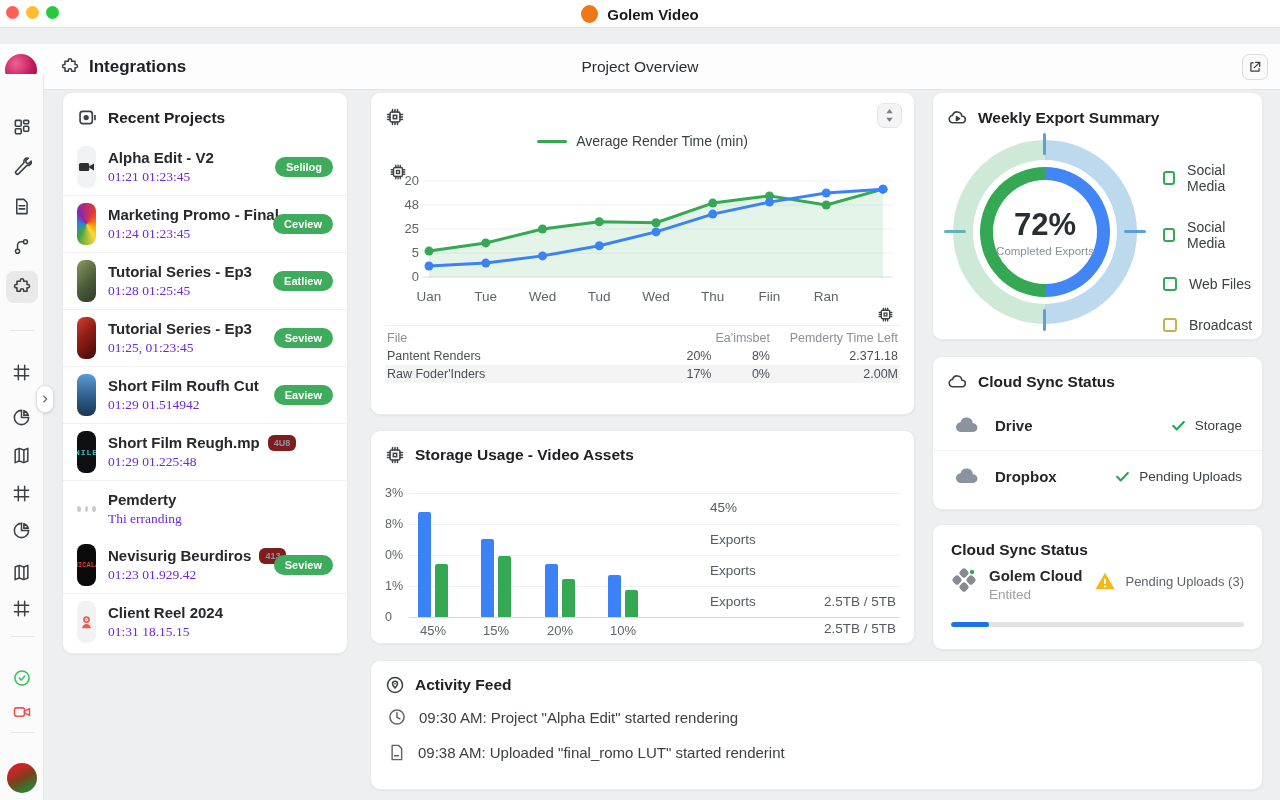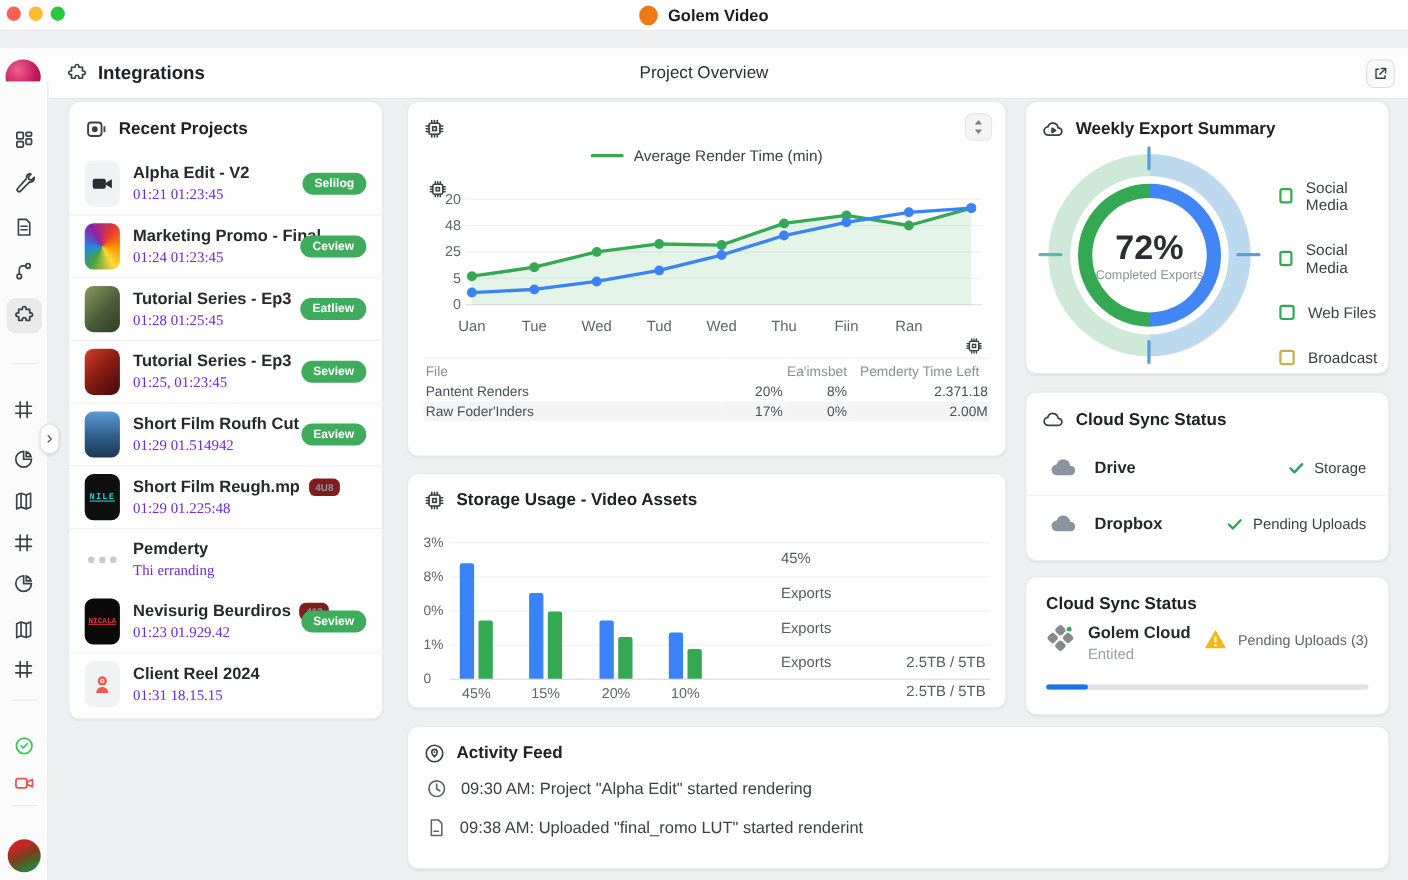--- a/index.html
+++ b/index.html
@@ -42,21 +42,21 @@
   #render-panel   { left:370px; top:92px;  width:545px; height:323px; }
   #storage-panel  { left:370px; top:430px; width:545px; height:214px; }
   #weekly-panel   { left:932px; top:92px;  width:331px; height:248px; }
   #cloud1-panel   { left:932px; top:356px; width:331px; height:154px; }
   #cloud2-panel   { left:932px; top:524px; width:331px; height:126px; }
   #activity-panel { left:370px; top:660px; width:893px; height:130px; }
 
   
   .proj-row { display:flex; align-items:center; padding:7px 14px; cursor:pointer; }
   .proj-row.sep { border-bottom:1px solid #f0f0f0; }
-  .thumb { width:32px; height:42px; border-radius:8px; margin-right:12px; flex:none; display:flex; align-items:center; justify-content:center; overflow:hidden;text-decoration:underline; }
+  .thumb { width:19px; height:42px; border-radius:8px; margin-right:12px; flex:none; display:flex; align-items:center; justify-content:center; overflow:hidden; }
   .thumb.gray { background:#f1f2f3; }
   .thumb.rainbow { background:conic-gradient(from 30deg, #e53935, #fb8c00, #fdd835, #43a047, #1e88e5, #8e24aa, #e53935); }
   .thumb.forest { background:linear-gradient(135deg,#8a9a5b 0%,#4a5d3a 55%,#2f3b25 100%); }
   .thumb.poster { background:linear-gradient(135deg,#d2402f 0%,#8c1d14 45%,#3e0a0a 100%); }
   .thumb.ocean { background:linear-gradient(180deg,#5b9bd5 0%,#2f5d8a 55%,#1c3750 100%); }
   .thumb.black1 { background:#0d0f10; color:#35c3c9; font-size:8px; font-weight:bold; letter-spacing:1px; font-family:"Liberation Mono",monospace; }
   .thumb.black2 { background:#0a0a0a; color:#e03a2f; font-size:7px; font-weight:bold; font-family:"Liberation Mono",monospace; }
   .thumb.dots { background:transparent; gap:4px; }
   .dot3 { width:6px; height:6px; border-radius:50%; background:#c9cdd1; }
   .proj-main { min-width:0; flex:1; }
@@ -68,21 +68,21 @@
 
   
   .sort-btn { position:absolute; right:12px; top:10px; width:25px; height:25px; background:#f4f4f4; border:1px solid #e4e4e4; border-radius:7px; display:flex; align-items:center; justify-content:center; cursor:pointer; }
   .legend-row { display:flex; align-items:center; justify-content:center; gap:9px; margin-top:-2px; }
   .legend-line { width:30px; height:3px; border-radius:2px; background:#34a853; }
   .legend-text { font-size:14px; color:#3c4043; }
   #line-chart-wrap { position:relative; margin:2px 12px 0 12px; height:168px; }
   .chip-float-tl { position:absolute; left:6px; top:12px; }
   .chip-float-br { position:absolute; right:8px; bottom:-4px; }
   .rq-table { width:calc(100% - 28px); margin:6px 14px 0 14px; border-top:1px solid #efefef; border-collapse:collapse; font-size:12.5px; color:#4a4f57; }
-  .rq-table th { font-weight:normal; color:#8a8f98; padding:5px 2px 2px 2px; }
+  .rq-table th { font-weight:normal; color:#8a8f98; text-align:right; padding:5px 2px 2px 2px; }
   .rq-table th:first-child { text-align:left; }
   .rq-table td { padding:2px 2px; text-align:right; }
   .rq-table td:first-child { text-align:left; }
   .rq-table tr.hl { background:#f4f4f5; }
   .rq-col2 { width:58px; } .rq-col3 { width:58px; } .rq-col4 { width:128px; }
 
   
   #bar-area { position:relative; margin:0 14px; height:172px; }
   .gridline { position:absolute; left:24px; right:0; height:1px; background:#efefef; }
   .gridline.base { background:#d9d9d9; }

